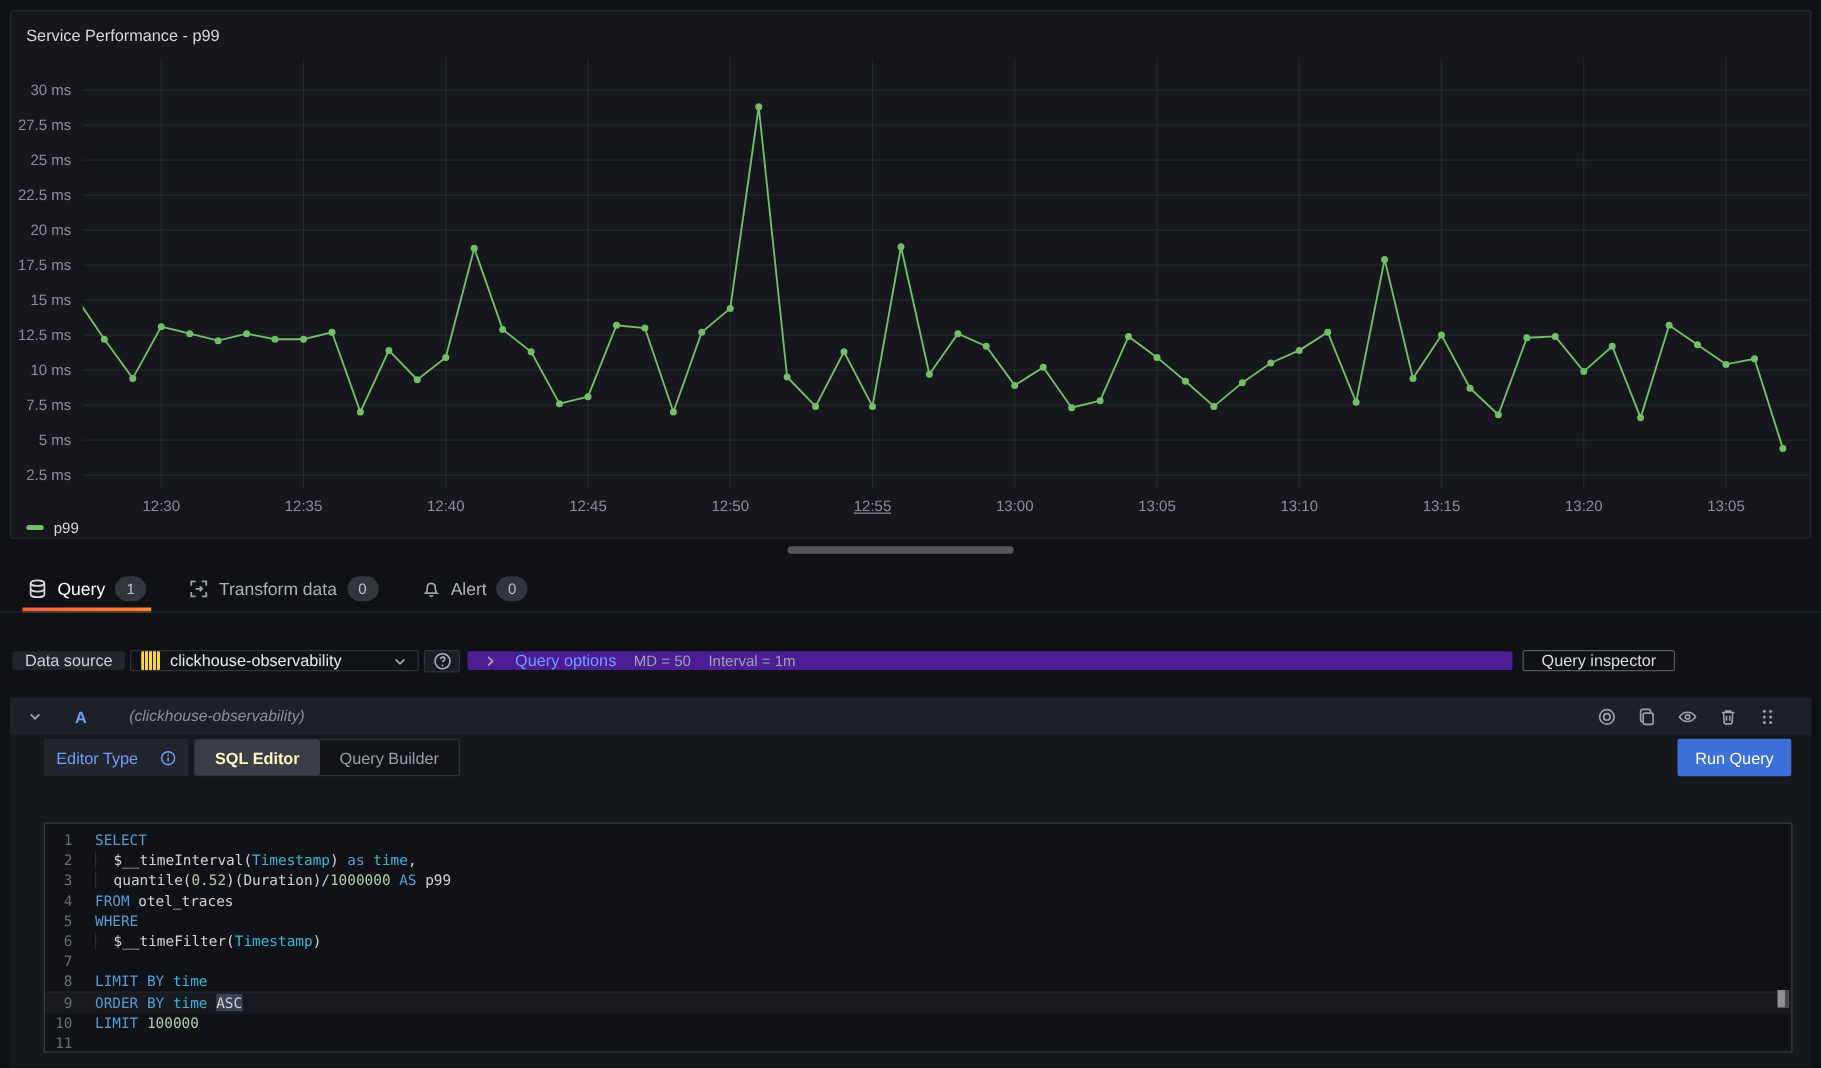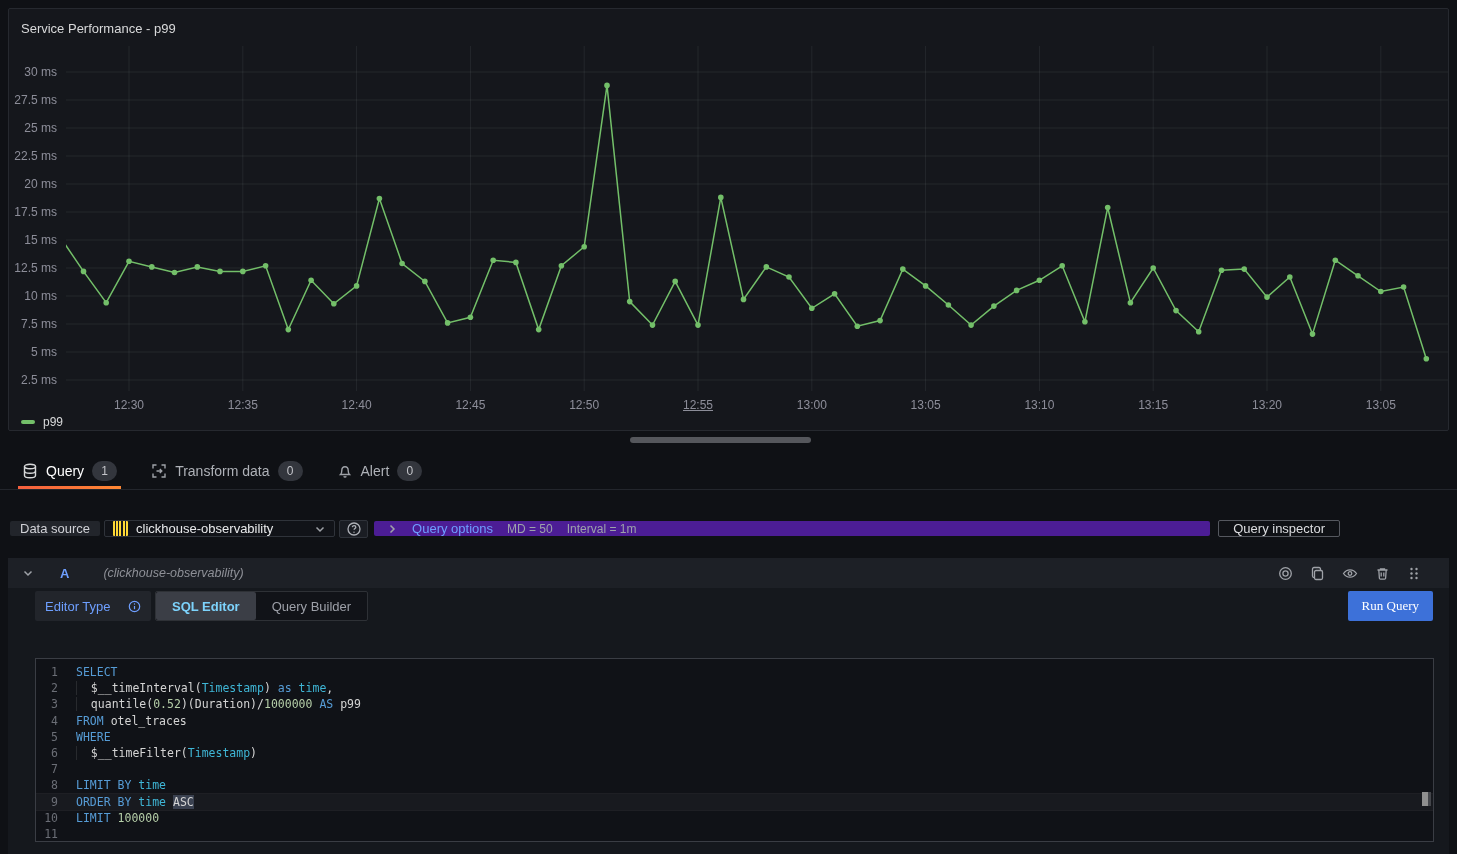--- a/index.html
+++ b/index.html
@@ -64,24 +64,24 @@
   .qicons { margin-left:auto; display:flex; align-items:center; gap:17px; color:#9fa2a8; padding-right:14px; }
   .qicons .qi { display:inline-flex; cursor:pointer; }
 
   .frow { position:absolute; left:27px; display:flex; height:30px; }
   .frow.r1 { top:33px; } .frow.r2 { top:65px; }
   .fchip { width:116px; background:#22252b; border-radius:2px; display:flex; align-items:center;
            padding:0 10px; font-size:13px; color:#6E9FFF; justify-content:space-between; }
   .fchip .info { color:#6E9FFF; display:inline-flex; }
   .rgroup { margin-left:4px; display:flex; background:#111318; border:1px solid #2e3136; border-radius:2px; overflow:hidden; }
   .ropt { padding:0 16px; display:flex; align-items:center; font-size:13px; color:#9da0a8; cursor:pointer; }
-  .ropt.sel { background:#3b3e46; color:#7dd3fc; font-weight:600; border-radius:2px; }
+  .ropt.sel { background:#3b3e46; color:#fef9c3; font-weight:600; border-radius:2px; }
   .runbtn { position:absolute; right:16px; top:33px; height:30px; padding:0 14px; background:#3D71D9;
             border:none; border-radius:2px; color:#ffffff; font-size:13px; font-weight:500; cursor:pointer;
-            font-family:Liberation Serif, serif; }
+            font-family:Liberation Sans, sans-serif; }
 
   
   .codeed { position:absolute; left:27px; top:100px; width:1399px; height:184px; background:#101217;
             border:1px solid #3a3d44; font-family:"DejaVu Sans Mono",monospace; font-size:11.5px;
             padding-top:5px; overflow:hidden; }
   .cline { display:flex; height:16.2px; line-height:16.2px; }
   .cline.cur { background:rgba(255,255,255,.035); box-shadow:0 -1px 0 rgba(255,255,255,.06), 0 1px 0 rgba(255,255,255,.06); }
   .ln { width:30px; text-align:right; padding-right:8px; color:#6b6e76; flex:none; }
   .lc { white-space:pre; margin-left:10px; }
   .tok-kw  { color:#569CD6; }

